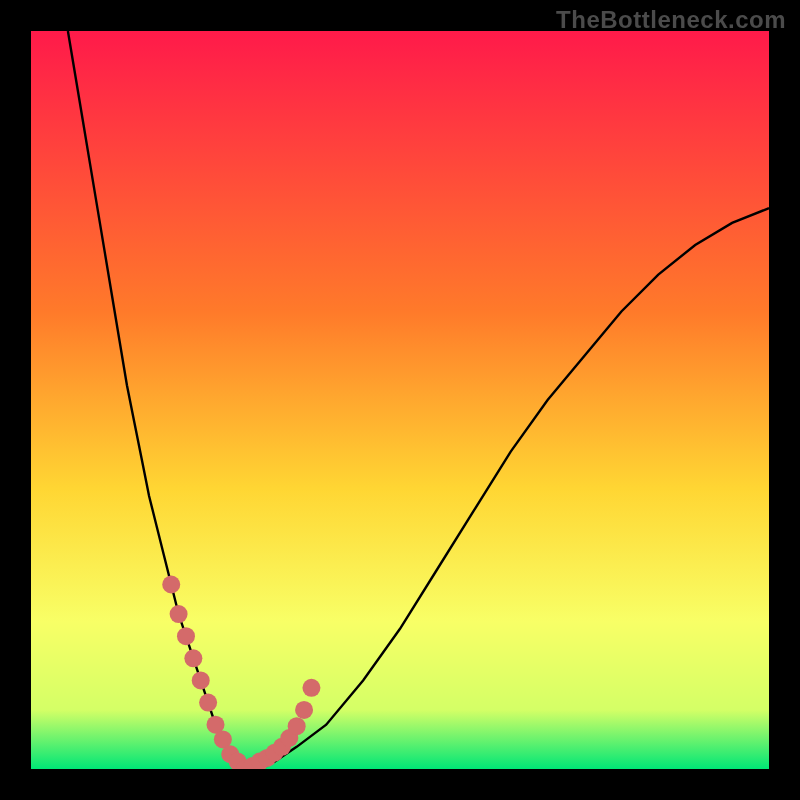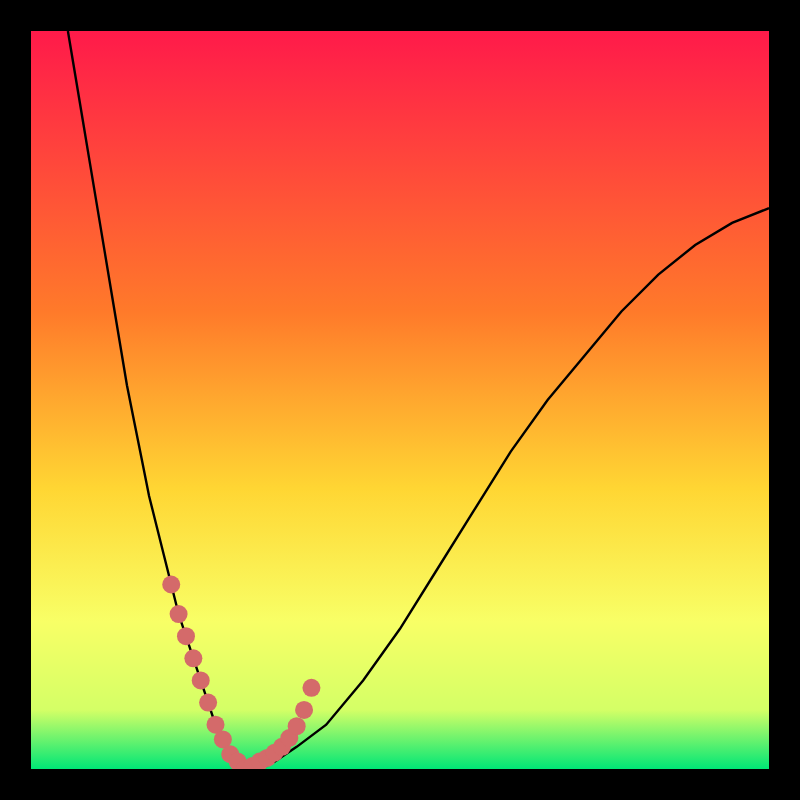--- a/index.html
+++ b/index.html
@@ -36,20 +36,21 @@
     background: #000;
   }
   svg {
     display: block;
   }
 </style>
 </head>
 <body>
 
 <div class="frame">
+  <div class="watermark">TheBottleneck.com</div>
 
   <div class="plot-wrap">
     <svg id="plot-svg" viewBox="0 0 738 738" width="738" height="738">
       <defs>
         <linearGradient id="bg-grad" x1="0" y1="0" x2="0" y2="1">
           <stop id="g0" offset="0%" stop-color="#ff1a4a"></stop>
           <stop id="g1" offset="38%" stop-color="#ff7a2a"></stop>
           <stop id="g2" offset="62%" stop-color="#ffd633"></stop>
           <stop id="g3" offset="80%" stop-color="#f8ff66"></stop>
           <stop id="g4" offset="92%" stop-color="#d4ff66"></stop>

